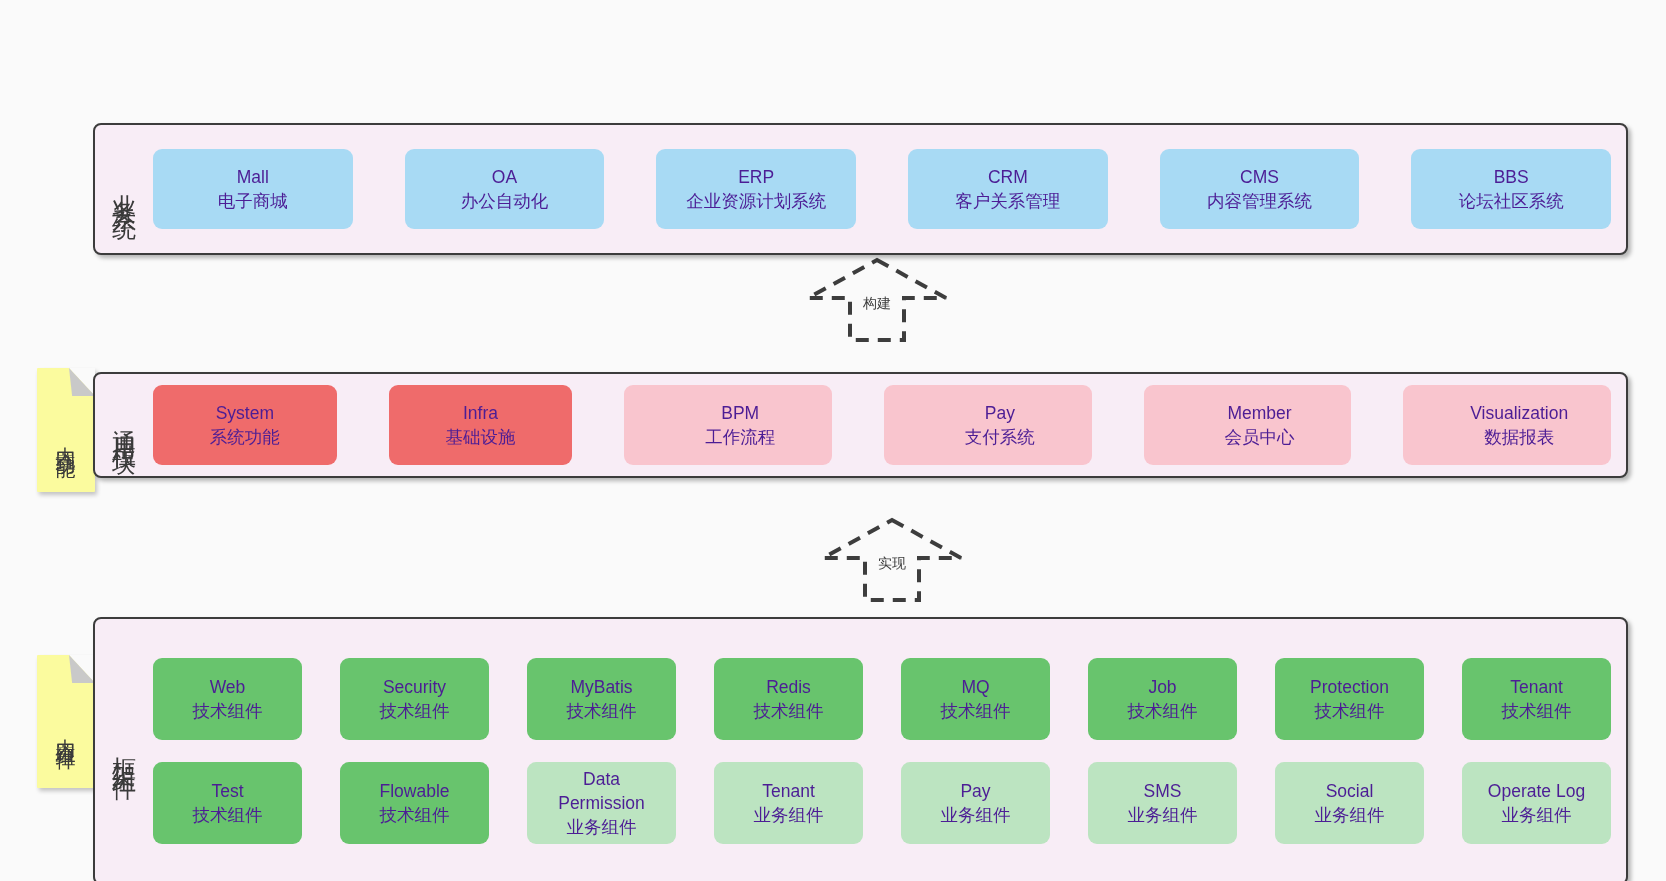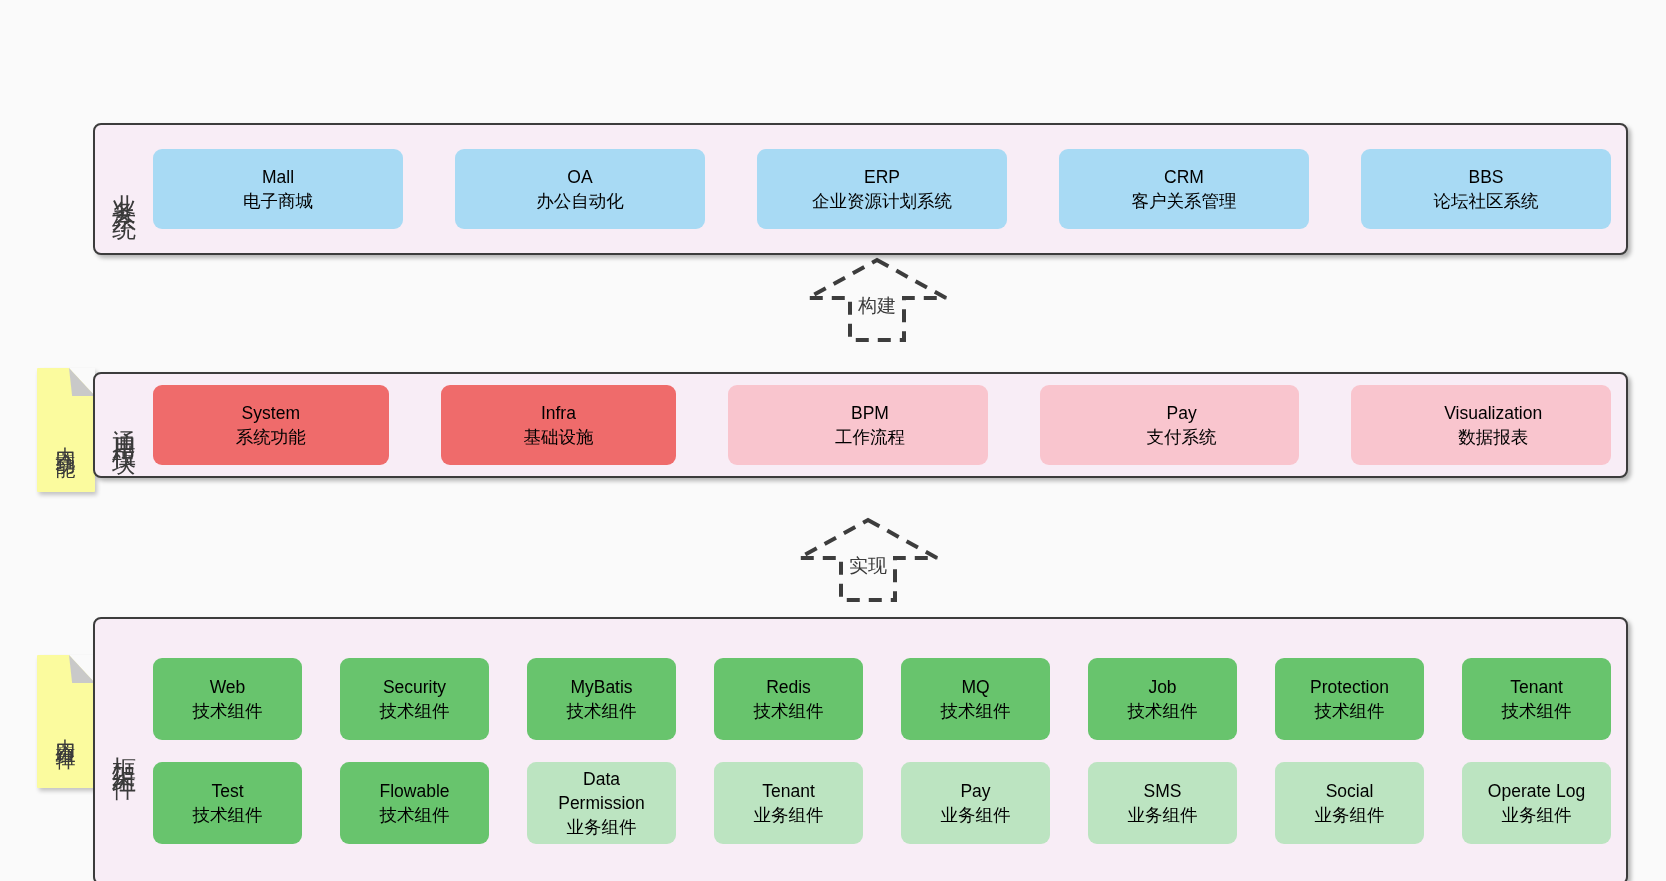--- a/index.html
+++ b/index.html
@@ -67,21 +67,21 @@
     flex: 1;
     height: 80px;
     border-radius: 9px;
     display: flex;
     flex-direction: column;
     align-items: center;
     justify-content: center;
     text-align: center;
     font-size: 17.5px;
     line-height: 1.38;
-    color: #000000;
+    color: #4c1d95;
   }
   .row .box { height: 82px; }
   .box-name { display: block; white-space: pre-line; }
   .box-desc { display: block; }
 
   .c-blue   { background: #a8daf4; }
   .c-red    { background: #ef6b6b; }
   .c-pink   { background: #f9c5ce; padding-left: 24px; }
   .c-green  { background: #68c46d; }
   .c-lgreen { background: #bce4c1; }
@@ -125,27 +125,27 @@
     clip-path: polygon(0 0, 100% 100%, 12% 100%);
   }
 
   
   .arrow {
     position: absolute;
     width: 144px; height: 86px;
     z-index: 1;
   }
   .arrow-build     { left: 805px; top: 257px; }
-  .arrow-implement { left: 796px; top: 517px; }
+  .arrow-implement { left: 820px; top: 517px; }
   .arrow svg { position: absolute; inset: 0; }
   .arrow-label {
     position: absolute;
     left: 50%; top: 38px;
     transform: translateX(-50%);
-    font-size: 19px;
+    font-size: 14px;
     line-height: 1.2;
     background: #fafafa;
     padding: 0 3px;
     white-space: nowrap;
     color: #3b3b3b;
   }
 </style>
 </head>
 <body>
 
@@ -164,20 +164,24 @@
     </div>
     <div class="box c-blue">
       <span class="box-name">ERP</span>
       <span class="box-desc">企业资源计划系统</span>
     </div>
     <div class="box c-blue">
       <span class="box-name">CRM</span>
       <span class="box-desc">客户关系管理</span>
     </div>
     <div class="box c-blue">
+      <span class="box-name">CMS</span>
+      <span class="box-desc">内容管理系统</span>
+    </div>
+    <div class="box c-blue">
       <span class="box-name">BBS</span>
       <span class="box-desc">论坛社区系统</span>
     </div>
   </div>
 </div>
 
 <div class="arrow arrow-build">
   <svg viewBox="0 0 144 86">
     <polygon points="72,3 141,41 99,41 99,83 45,83 45,41 3,41" fill="none" stroke="#3d3d3d" stroke-width="4" stroke-dasharray="13 9"></polygon>
   </svg>
@@ -207,20 +211,24 @@
     </div>
     <div class="box c-pink">
       <span class="box-name">BPM</span>
       <span class="box-desc">工作流程</span>
     </div>
     <div class="box c-pink">
       <span class="box-name">Pay</span>
       <span class="box-desc">支付系统</span>
     </div>
     <div class="box c-pink">
+      <span class="box-name">Member</span>
+      <span class="box-desc">会员中心</span>
+    </div>
+    <div class="box c-pink">
       <span class="box-name">Visualization</span>
       <span class="box-desc">数据报表</span>
     </div>
   </div>
 </div>
 
 <div class="arrow arrow-implement">
   <svg viewBox="0 0 144 86">
     <polygon points="72,3 141,41 99,41 99,83 45,83 45,41 3,41" fill="none" stroke="#3d3d3d" stroke-width="4" stroke-dasharray="13 9"></polygon>
   </svg>

